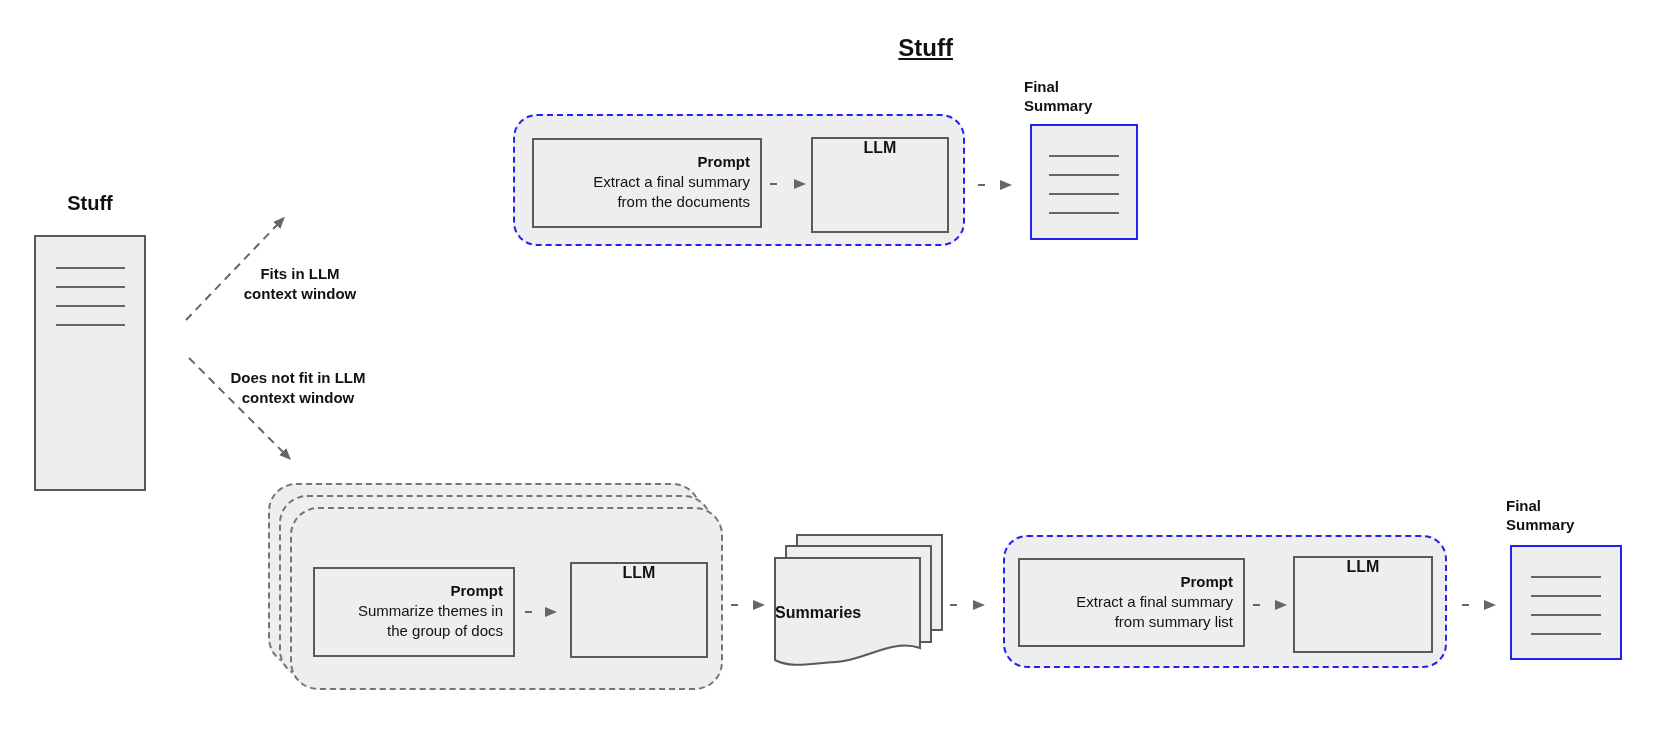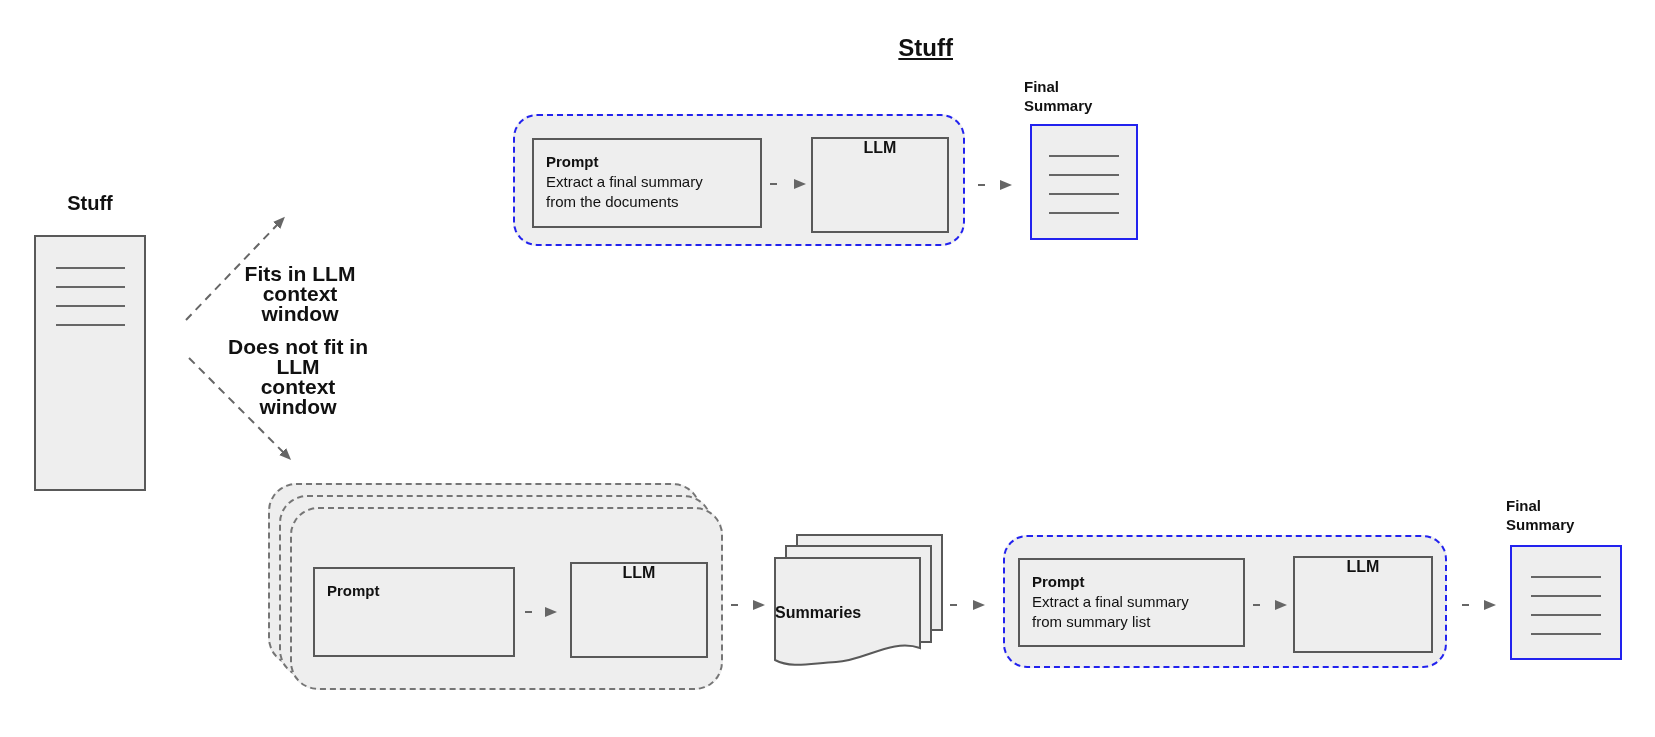--- a/index.html
+++ b/index.html
@@ -10,29 +10,29 @@
   html,body{margin:0;padding:0;background:var(--background);}
   #canvas{position:relative;width:1655px;height:737px;background:var(--background);
           font-family:"Liberation Sans",sans-serif;color:var(--text);overflow:hidden;}
   .abs{position:absolute;}
   .overlay{position:absolute;left:0;top:0;pointer-events:none;}
 
   
   .section-title{font-size:24px;font-weight:bold;text-decoration:underline;text-align:right;}
   .big-label{font-size:20px;font-weight:bold;text-align:center;}
   .small-label{font-size:15px;font-weight:bold;text-align:left;line-height:19px;white-space:pre-line;}
-  .branch-label{font-size:21px;font-weight:bold;text-align:center;line-height:20px;white-space:pre-line;}
+  .branch-label{font-size:15px;font-weight:bold;text-align:center;line-height:20px;white-space:pre-line;}
 
   
   .box{background:var(--box_fill);border:2px solid var(--box_border);box-sizing:border-box;}
   .chain{background:var(--box_fill);border:2px dashed var(--container_border_blue);
          border-radius:24px;box-sizing:border-box;}
   .chain-gray{background:var(--box_fill);border:2px dashed var(--container_border_gray);
               border-radius:28px;box-sizing:border-box;}
-  .prompt-box{padding:12px 10px 0 12px;font-size:15px;line-height:20px;}
+  .prompt-box{padding:12px 10px 0 12px;font-size:15px;line-height:20px;text-align:right;}
   .prompt-title{font-weight:bold;}
   .prompt-body{white-space:pre-line;}
   .llm-box{display:flex;align-items:flex-start;justify-content:center;font-size:16px;font-weight:bold;}
 
   
   .doc-line{height:2px;background:var(--doc_line);margin:0 auto 17px auto;}
   .docs-lines{padding-top:30px;}
   .docs-lines .doc-line{width:69px;}
   .fs-lines{padding-top:29px;}
   .fs-lines .doc-line{width:70px;}
@@ -86,21 +86,21 @@
     <div class="docs-lines">
       <div class="doc-line"></div>
         <div class="doc-line"></div>
       <div class="doc-line"></div>
         <div class="doc-line"></div>
     </div>
   </div>
 
   <div class="abs branch-label" style="left:230px;top:264px;width:140px;">Fits in LLM
 context window</div>
-  <div class="abs branch-label" style="left:222px;top:337px;width:152px;">Does not fit in LLM
+  <div class="abs branch-label" style="left:222px;top:368px;width:152px;">Does not fit in LLM
 context window</div>
 
   <div class="abs section-title" style="left:813px;top:34px;width:140px;">Stuff</div>
 
   <div class="abs box prompt-box" style="left:532px;top:138px;width:230px;height:90px;">
     <div class="prompt-title">Prompt</div>
     <div class="prompt-body">Extract a final summary
 from the documents</div>
   </div>
 
@@ -115,20 +115,22 @@
       <div class="doc-line"></div>
         <div class="doc-line"></div>
       <div class="doc-line"></div>
         <div class="doc-line"></div>
     </div>
   </div>
 
 
   <div class="abs box prompt-box" style="left:313px;top:567px;width:202px;height:90px;">
     <div class="prompt-title">Prompt</div>
+    <div class="prompt-body">Summarize themes in
+the group of docs</div>
   </div>
 
   <div class="abs box llm-box" style="left:570px;top:562px;width:138px;height:96px;">
     <span>LLM</span>
   </div>
 
   <div class="abs small-label" style="left:775px;top:603px;width:126px;font-size:16px;">Summaries</div>
 
   <div class="abs box prompt-box" style="left:1018px;top:558px;width:227px;height:89px;">
     <div class="prompt-title">Prompt</div>

